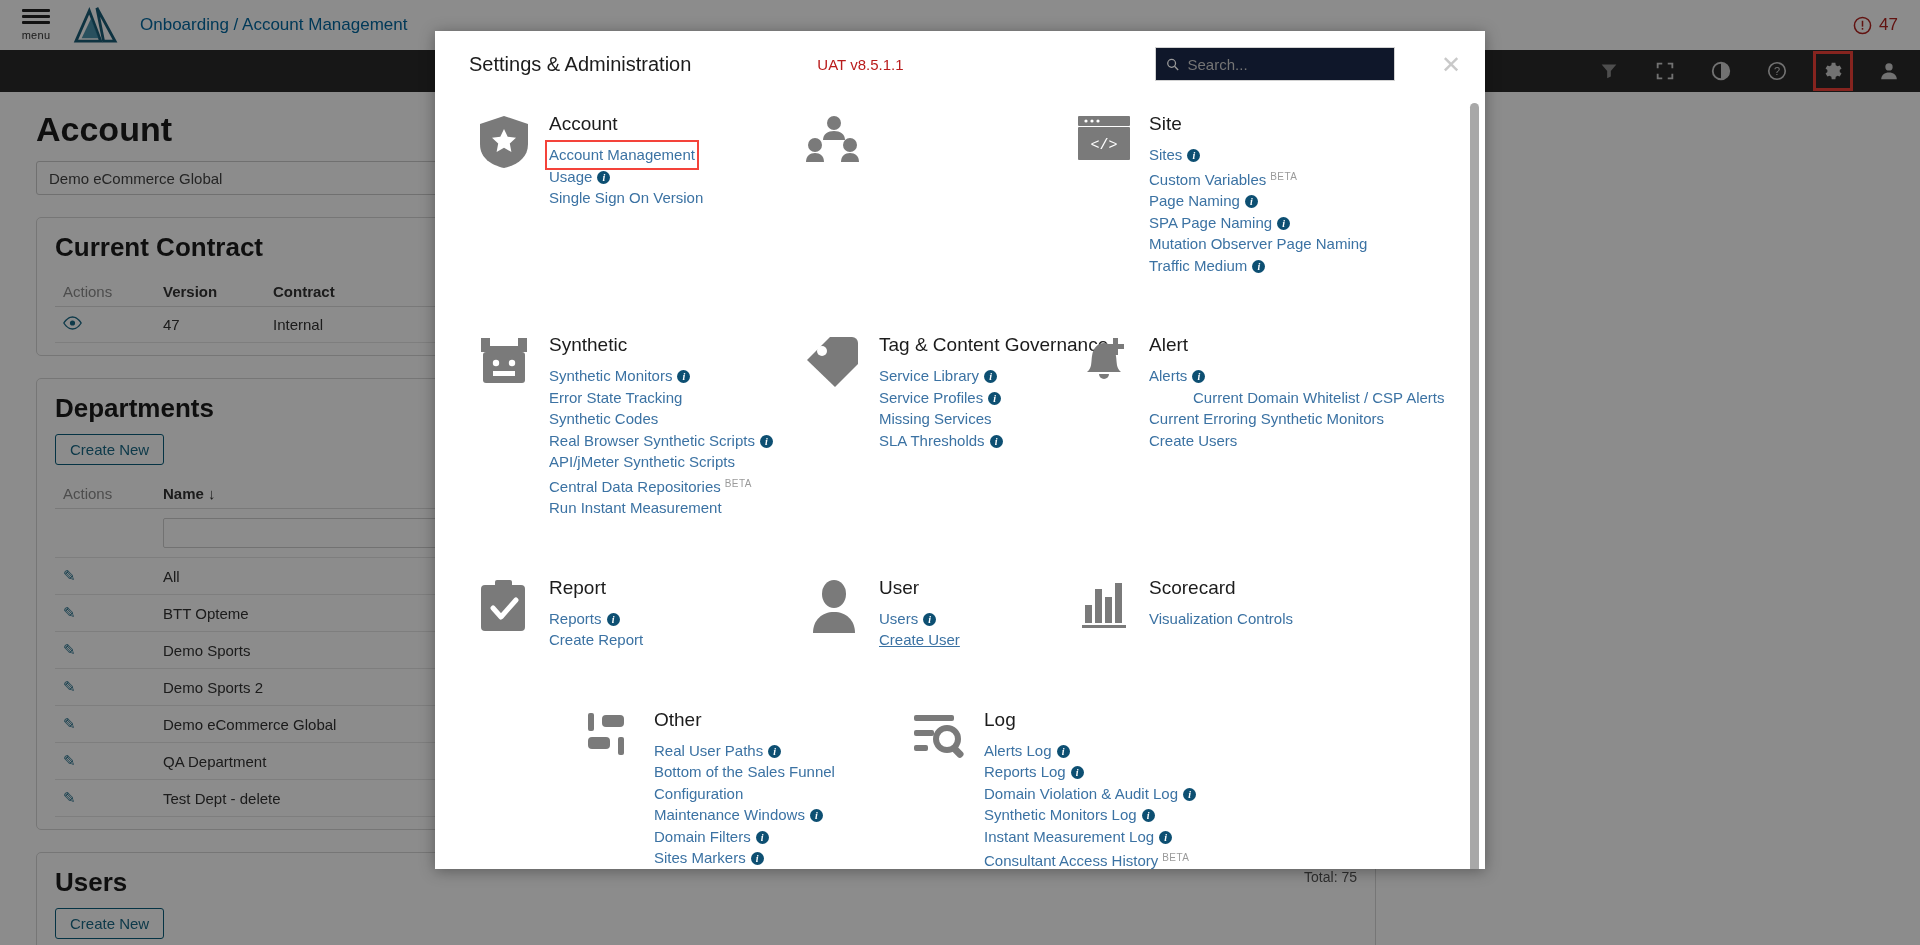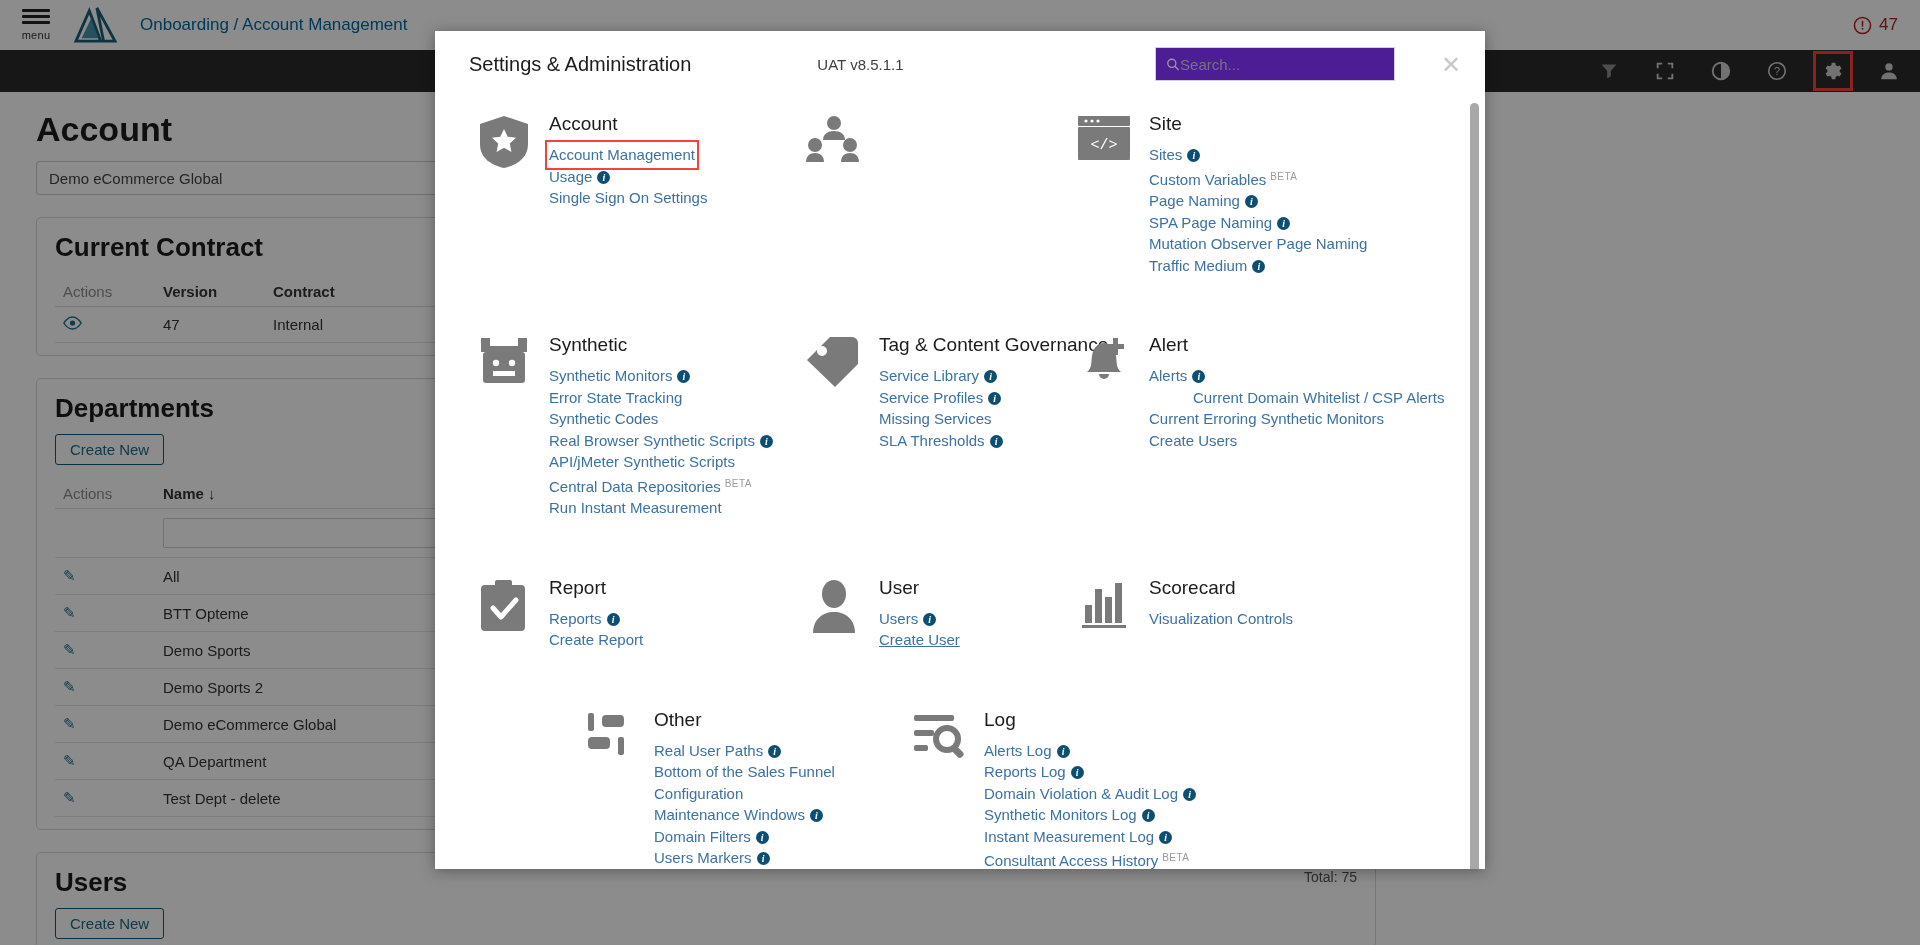--- a/index.html
+++ b/index.html
@@ -104,25 +104,25 @@
     left: 435px; top: 31px; width: 1050px; height: 838px;
     background: #ffffff;
     box-shadow: 0 2px 14px rgba(0,0,0,0.35);
     overflow: hidden;
   }
   #modal-header {
     position: relative; height: 66px; padding: 0 34px;
     display: flex; align-items: center;
   }
   #modal-title { font-size: 20px; color: #1c1c1c; }
-  #modal-version { font-size: 15px; color: #404040; margin-left: 126px; }
+  #modal-version { font-size: 15px; color: #b91c1c; margin-left: 126px; }
   #modal-search {
     margin-left: auto; margin-right: 56px;
-    width: 240px; height: 34px; border: 1px solid #d2d2d2; background: #4c1d95;
-    display: flex; align-items: center; padding: 0 10px;
+    width: 240px; height: 34px; border: 1px solid #d2d2d2; background: #0f172a;
+    display: flex; align-items: center; gap: 8px; padding: 0 10px;
   }
   #modal-search input {
     border: none; outline: none; font-size: 15px; color: #888;
     font-family: inherit; width: 100%; background: transparent;
   }
   #modal-close {
     position: absolute; right: 24px; top: 22px;
     font-size: 24px; color: #c9c9c9; cursor: pointer; line-height: 1;
     font-family: "Liberation Sans", sans-serif;
   }
@@ -368,21 +368,21 @@
             <div class="sec-icon">
               <svg width="52" height="54" viewBox="0 0 52 54" fill="#7a7a7a">
                 <path d="M26 1 L50 9 v20 c0 14-11 21-24 24C13 50 2 43 2 29 V9z"></path>
                 <path d="M26 14 l3.7 7.8 8.3 1-6.2 5.8 1.6 8.4L26 32.8 18.6 37l1.6-8.4-6.2-5.8 8.3-1z" fill="#fff"></path>
               </svg>
             </div>
             <div class="sec-body">
               <div class="sec-head">Account</div>
               <div><span class="hl-box"><a class="sec-link" style="display: inline-block;"><span>Account Management</span></a></span></div>
               <div><a class="sec-link" style="display: inline-block;"><span>Usage</span><span class="info-dot">i</span></a></div>
-              <div><a class="sec-link" style="display: inline-block;"><span>Single Sign On Settings</span></a></div>
+              <div><a class="sec-link" style="display: inline-block;"><span>Single Sign On Version</span></a></div>
             </div>
           </div>
           <div class="section" style="width: 270px; min-width: 270px;">
             <div class="sec-icon">
               <svg width="56" height="50" viewBox="0 0 56 50" fill="#7a7a7a">
                 <circle cx="28" cy="8" r="7"></circle>
                 <path d="M17 25c0-6 5-9 11-9s11 3 11 9z"></path>
                 <circle cx="9" cy="30" r="7"></circle>
                 <path d="M0 47c0-6 4-9 9-9s9 3 9 9z"></path>
                 <circle cx="44" cy="30" r="7"></circle>
@@ -522,21 +522,21 @@
                 <rect x="6" y="26" width="22" height="12" rx="4"></rect>
                 <rect x="36" y="26" width="6" height="18" rx="2"></rect>
               </svg>
             </div>
             <div class="sec-body">
               <div class="sec-head">Other</div>
               <div><a class="sec-link" style="display: inline-block;"><span>Real User Paths</span><span class="info-dot">i</span></a></div>
               <div><a class="sec-link wrapped" style="display: inline-block;"><span>Bottom of the Sales Funnel Configuration</span></a></div>
               <div><a class="sec-link" style="display: inline-block;"><span>Maintenance Windows</span><span class="info-dot">i</span></a></div>
               <div><a class="sec-link" style="display: inline-block;"><span>Domain Filters</span><span class="info-dot">i</span></a></div>
-              <div><a class="sec-link" style="display: inline-block;"><span>Users Markers</span><span class="info-dot">i</span></a></div>
+              <div><a class="sec-link" style="display: inline-block;"><span>Sites Markers</span><span class="info-dot">i</span></a></div>
               <div><a class="sec-link" style="display: inline-block;"><span>Notification Groups</span><span class="info-dot">i</span></a></div>
               <div><a class="sec-link" style="display: inline-block;"><span>Blue Triangle Announcements</span></a></div>
               <div><a class="sec-link" style="display: inline-block;"><span>Portal Terminology</span></a></div>
             </div>
           </div>
           <div class="section" style="width: 370px; min-width: 370px;">
             <div class="sec-icon">
               <svg width="54" height="50" viewBox="0 0 54 50" fill="#7a7a7a">
                 <rect x="2" y="4" width="40" height="6" rx="2"></rect>
                 <rect x="2" y="19" width="20" height="6" rx="2"></rect>

